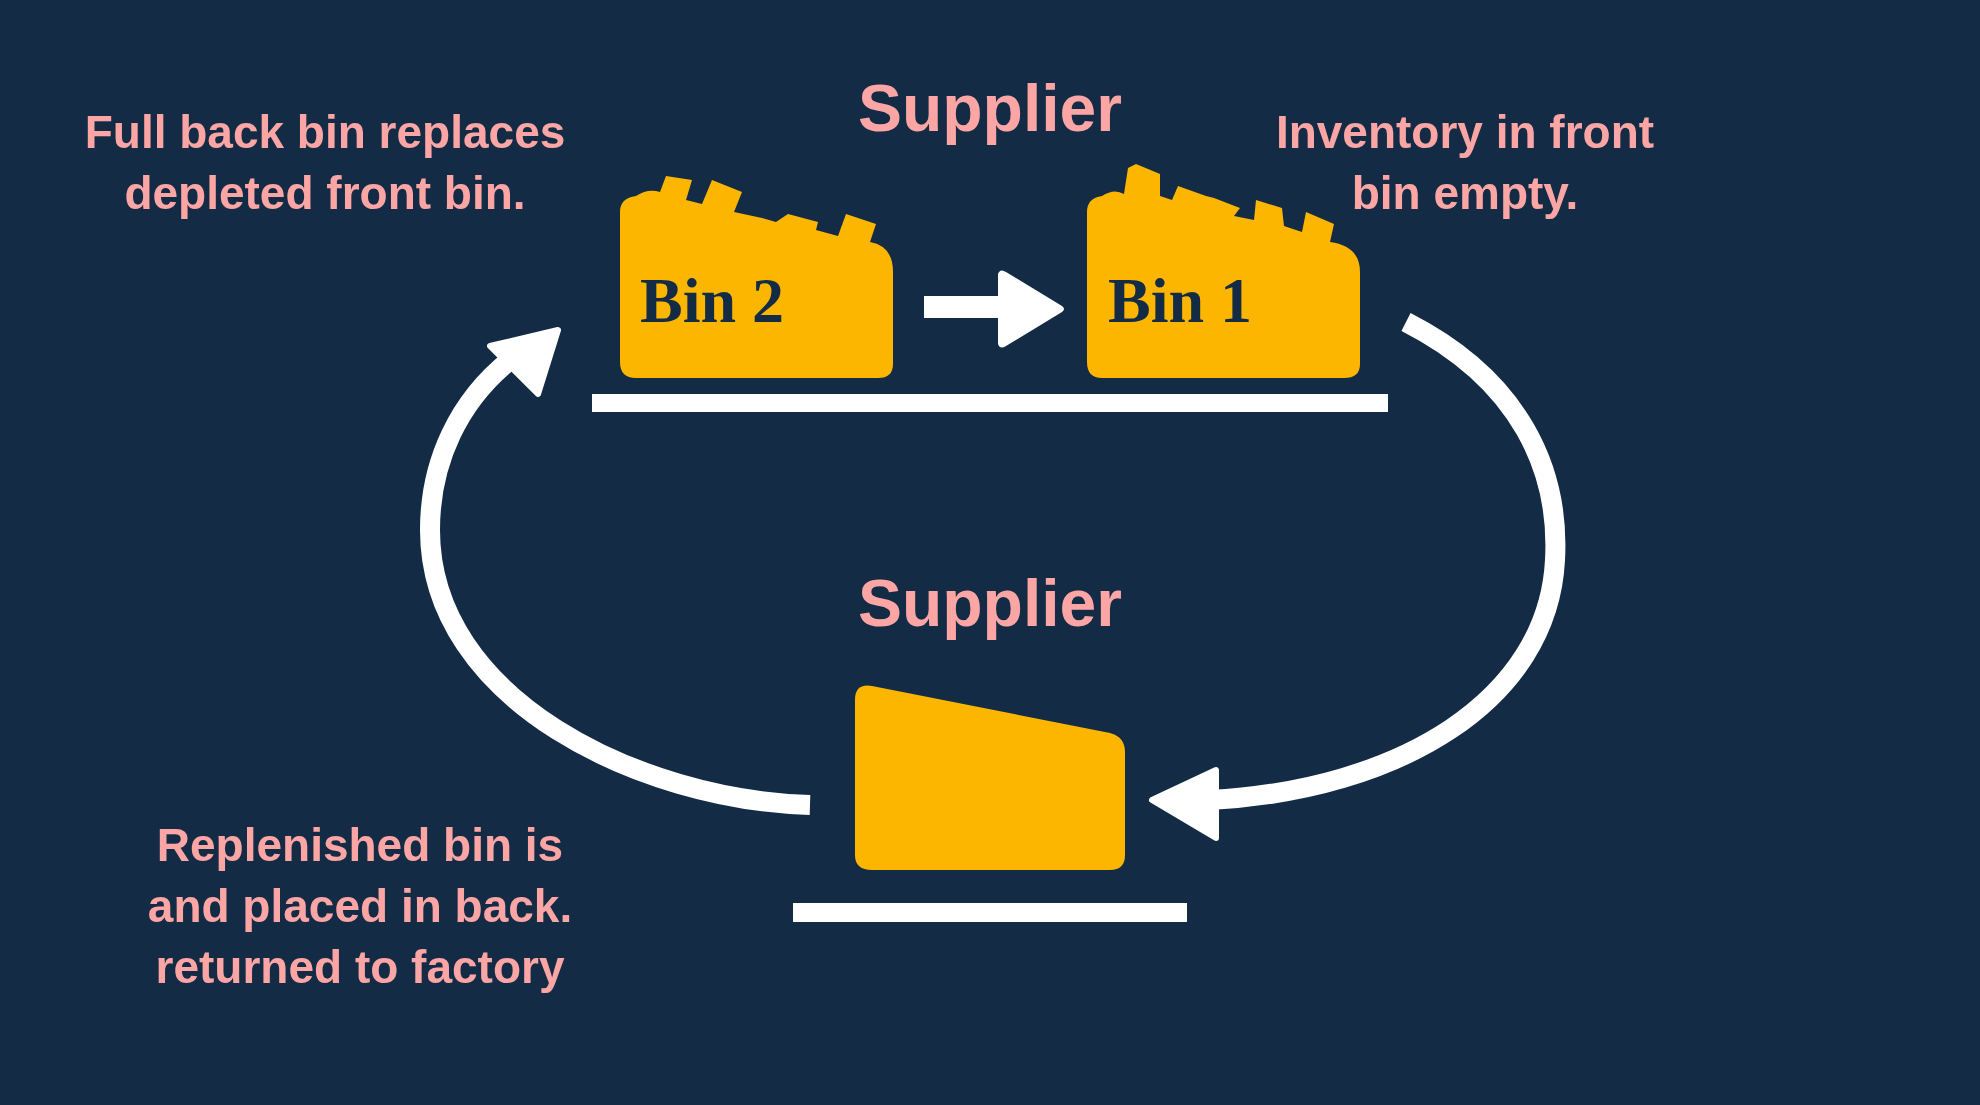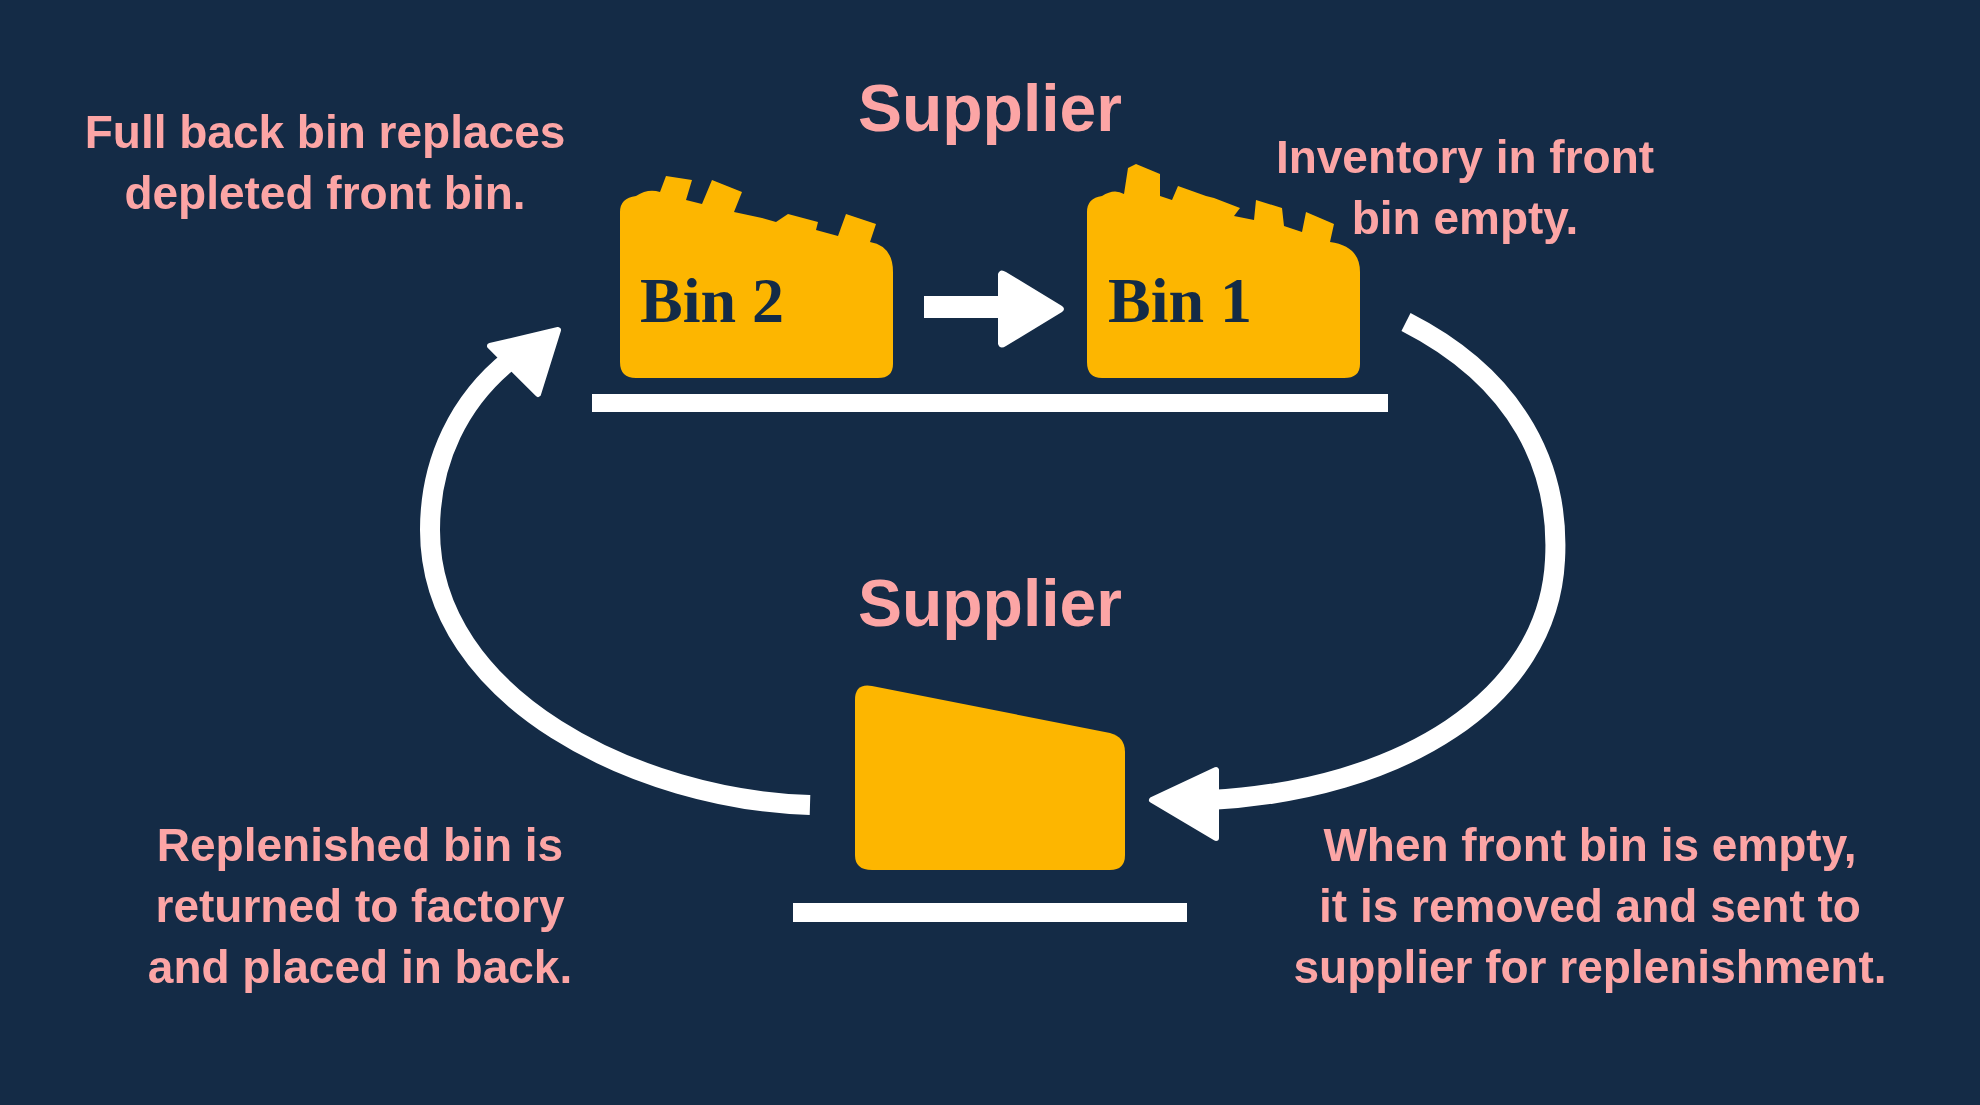--- a/index.html
+++ b/index.html
@@ -49,30 +49,25 @@
   <div class="txt title" style="left:830px; top:565px; width:320px;">Supplier</div>
 
   <div class="bin-label" style="left:640px; top:264px; width:240px;">Bin 2</div>
   <div class="bin-label" style="left:1108px; top:264px; width:240px;">Bin 1</div>
 
   <div class="txt caption" style="left:20px; top:102px; width:610px;">
     <div>Full back bin replaces</div>
     <div>depleted front bin.</div>
   </div>
 
-  <div class="txt caption" style="left:1220px; top:102px; width:490px;margin-top:25px;">
+  <div class="txt caption" style="left:1220px; top:102px; width:490px;">
     <div>Inventory in front</div>
     <div>bin empty.</div>
   </div>
 
   <div class="txt caption" style="left:80px; top:815px; width:560px;">
     <div>Replenished bin is</div>
+    <div>and placed in back.</div>
     <div>returned to factory</div>
-    <div>and placed in back.</div>
   </div>
 
-  <div class="txt caption" style="left:1220px; top:815px; width:740px;">
-    <div>When front bin is empty,</div>
-    <div>it is removed and sent to</div>
-    <div>supplier for replenishment.</div>
-  </div>
 
 </div>
 
 </body></html>

